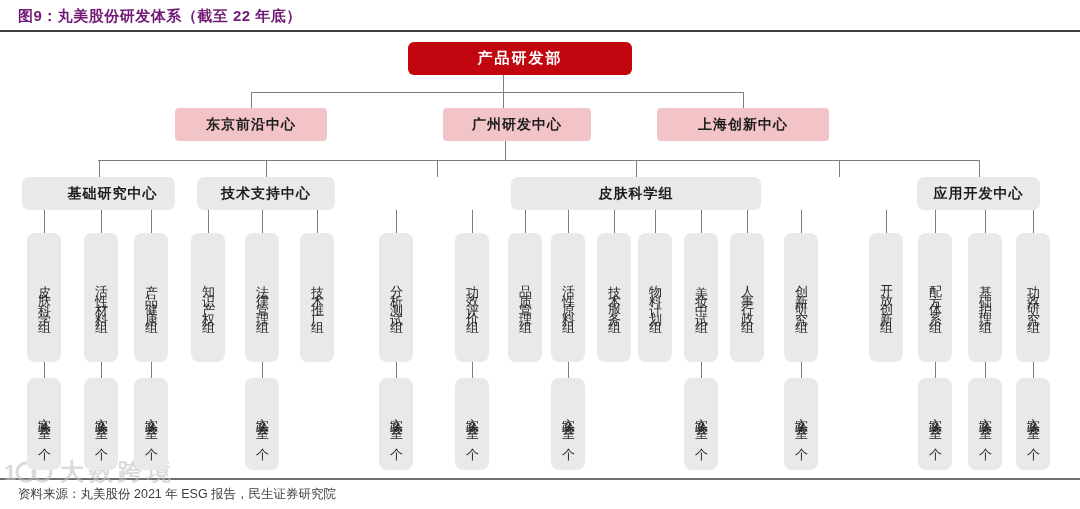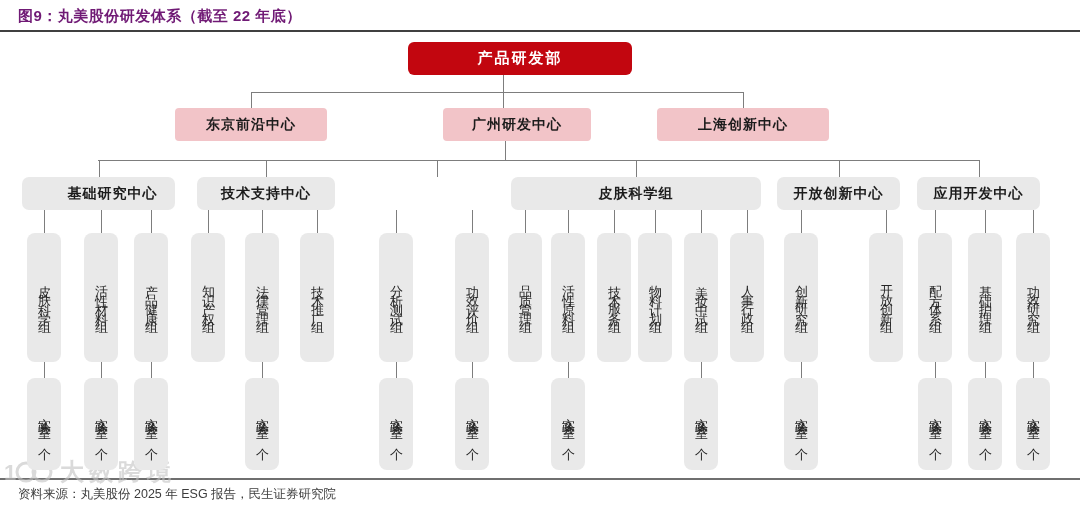--- a/index.html
+++ b/index.html
@@ -43,21 +43,21 @@
 
   <div class="watermark">
     <svg width="52" height="24" viewBox="0 0 52 24">
       <text x="0" y="20" font-size="22" font-weight="bold" fill="#c2c2c2">1</text>
       <circle cx="22" cy="12" r="9" fill="none" stroke="#c2c2c2" stroke-width="3"></circle>
       <circle cx="38" cy="12" r="9" fill="none" stroke="#c2c2c2" stroke-width="3"></circle>
     </svg>
     <span class="wm-text">大数跨境</span>
   </div>
   <div class="rule-bottom"></div>
-  <div class="source-note">资料来源：丸美股份 2025 年 ESG 报告，民生证券研究院</div>
+  <div class="source-note">资料来源：丸美股份 2021 年 ESG 报告，民生证券研究院</div>
 <div class="node root" style="left: 408px; top: 42px; width: 224px; height: 33px;">产品研发部</div>
     <div class="cline" style="left: 503px; top: 75px; width: 1px; height: 17px;"></div>
     <div class="cline" style="left: 251px; top: 92px; width: 493px; height: 1px;"></div>
     <div class="cline" style="left: 251px; top: 92px; width: 1px; height: 16px;"></div>
     <div class="cline" style="left: 503px; top: 92px; width: 1px; height: 16px;"></div>
     <div class="cline" style="left: 743px; top: 92px; width: 1px; height: 16px;"></div>
     <div class="node branch" style="left: 175px; top: 108px; width: 152px; height: 33px;">东京前沿中心</div>
     <div class="node branch" style="left: 443px; top: 108px; width: 148px; height: 33px;">广州研发中心</div>
     <div class="node branch" style="left: 657px; top: 108px; width: 172px; height: 33px; text-align: center;">上海创新中心</div>
     <div class="cline" style="left: 505px; top: 141px; width: 1px; height: 19px;"></div>
@@ -107,21 +107,20 @@
     <div class="node vbox" style="left: 597px; top: 233px; width: 34px; height: 129px;">技术服务组</div>
     <div class="cline" style="left: 655px; top: 210px; width: 1px; height: 23px;"></div>
     <div class="node vbox" style="left: 638px; top: 233px; width: 34px; height: 129px;">物料计划组</div>
     <div class="cline" style="left: 701px; top: 210px; width: 1px; height: 23px;"></div>
     <div class="node vbox" style="left: 684px; top: 233px; width: 34px; height: 129px;">美妆中试组</div>
     <div class="cline" style="left: 701px; top: 362px; width: 1px; height: 16px;"></div>
     <div class="node vbox lab" style="left: 684px; top: 378px; width: 34px; height: 92px;">实验室3个</div>
     <div class="cline" style="left: 747px; top: 210px; width: 1px; height: 23px;"></div>
     <div class="node vbox" style="left: 730px; top: 233px; width: 34px; height: 129px;">人事行政组</div>
     <div class="cline" style="left: 839px; top: 160px; width: 1px; height: 17px;"></div>
-    <div class="node center" style="left: 777px; top: 177px; width: 123px; height: 33px;">开放创新中心</div>
     <div class="cline" style="left: 801px; top: 210px; width: 1px; height: 23px;"></div>
     <div class="node vbox" style="left: 784px; top: 233px; width: 34px; height: 129px;">创新研究组</div>
     <div class="cline" style="left: 801px; top: 362px; width: 1px; height: 16px;"></div>
     <div class="node vbox lab" style="left: 784px; top: 378px; width: 34px; height: 92px;">实验室2个</div>
     <div class="cline" style="left: 886px; top: 210px; width: 1px; height: 23px;"></div>
     <div class="node vbox" style="left: 869px; top: 233px; width: 34px; height: 129px;">开放创新组</div>
     <div class="cline" style="left: 979px; top: 160px; width: 1px; height: 17px;"></div>
     <div class="node center" style="left: 917px; top: 177px; width: 123px; height: 33px;">应用开发中心</div>
     <div class="cline" style="left: 935px; top: 210px; width: 1px; height: 23px;"></div>
     <div class="node vbox" style="left: 918px; top: 233px; width: 34px; height: 129px;">配方体系组</div>

